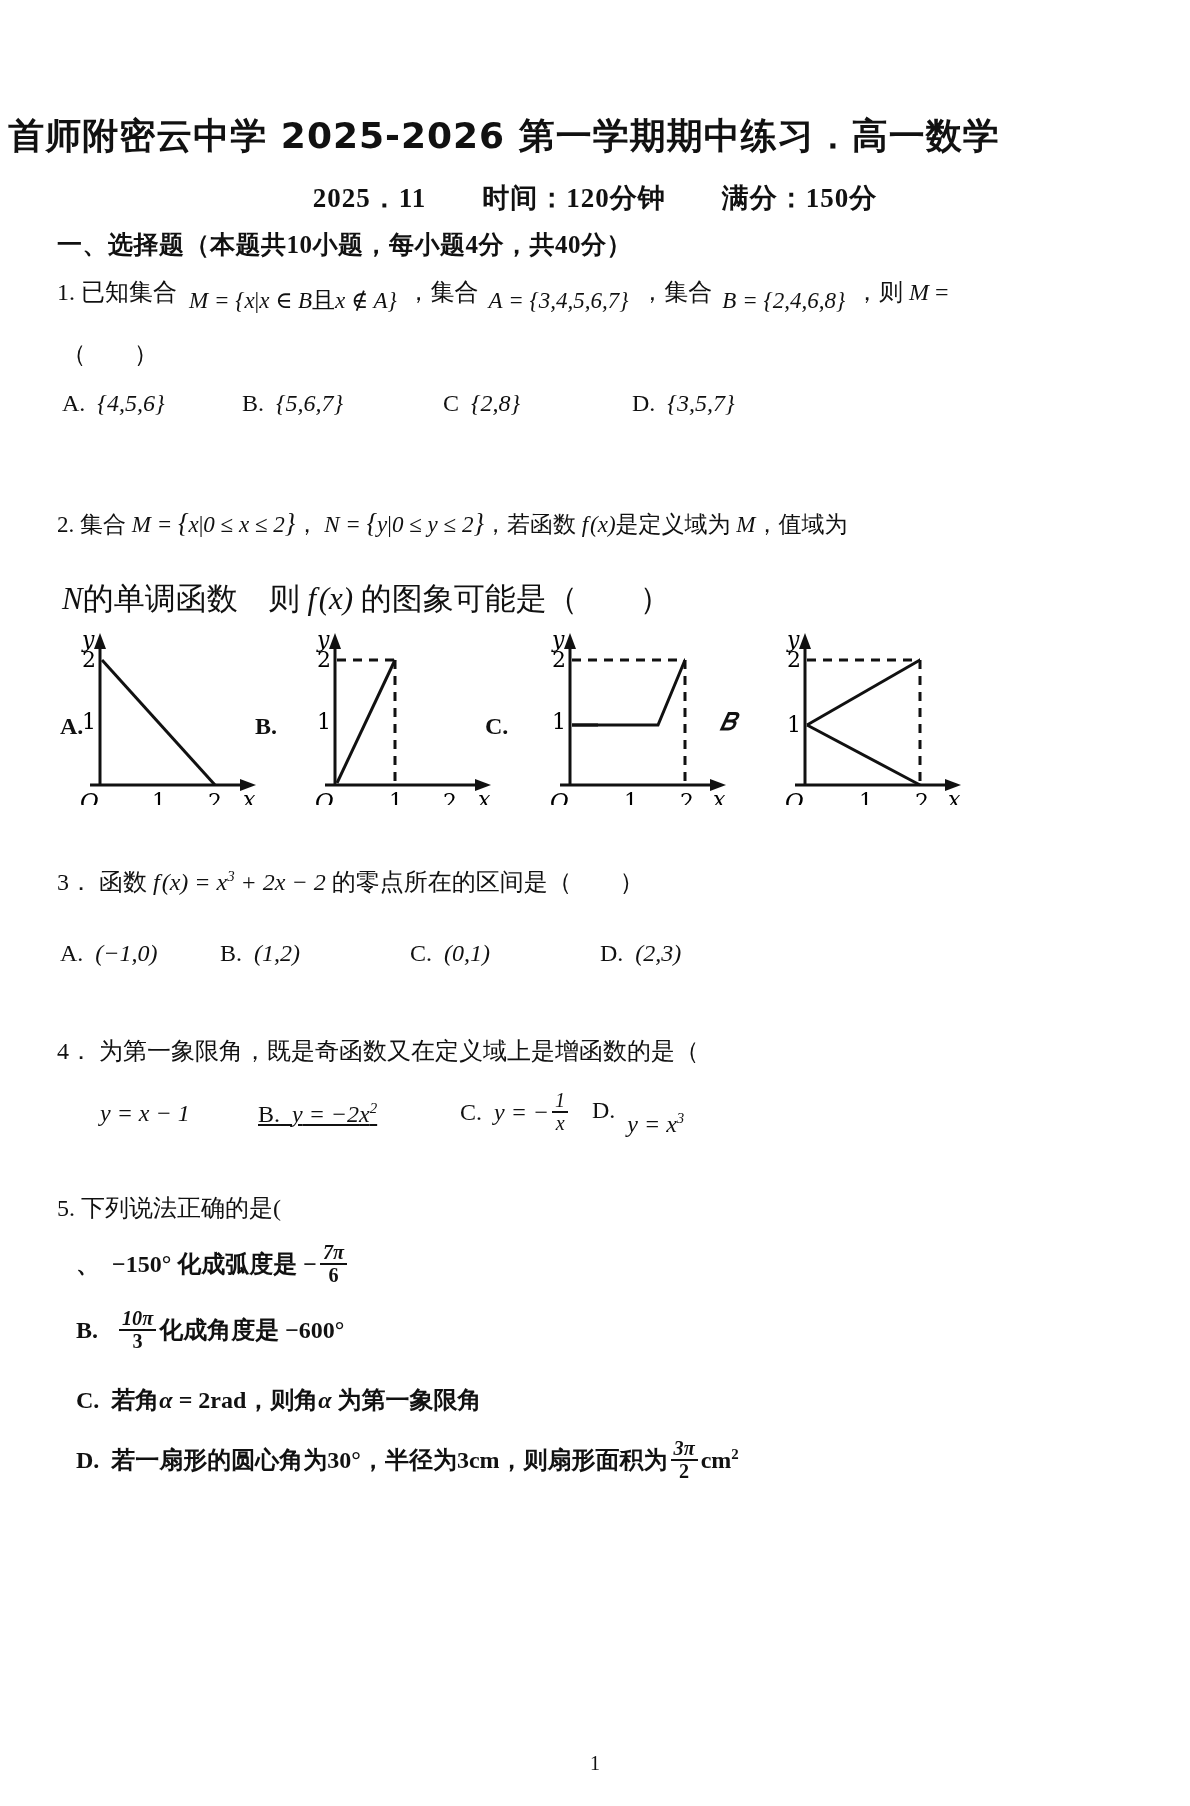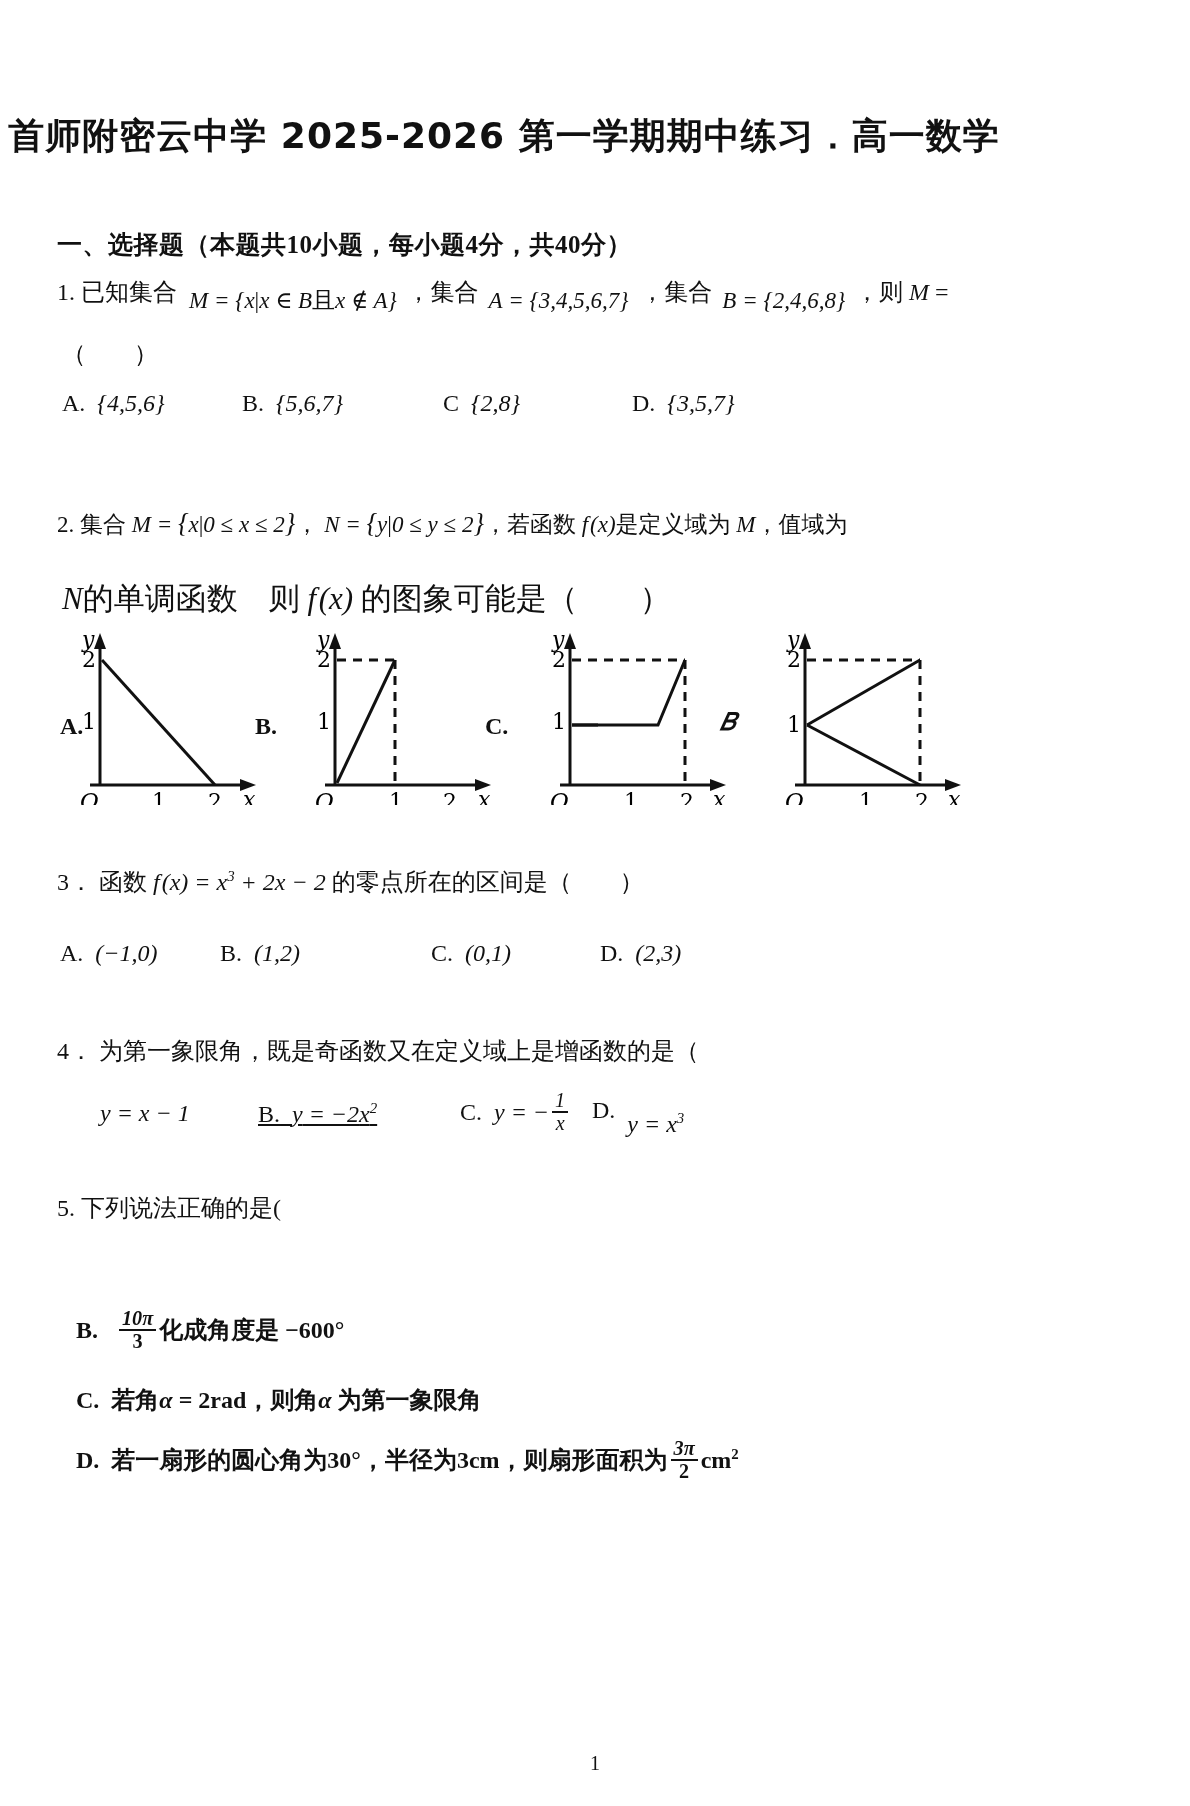--- a/index.html
+++ b/index.html
@@ -39,20 +39,21 @@
   .pnum{position:absolute;text-align:center;top:1752px;left:0;width:1190px;
         font-size:20px;}
   svg{display:block;}
 </style>
 </head>
 <body>
 
 <div class="page">
 
   <div class="doc-title">首师附密云中学 2025-2026 第一学期期中练习．高一数学</div>
+  <div class="doc-sub">2025．11　　时间：120分钟　　满分：150分</div>
   <div class="section-head">
     一、选择题（本题共<span class="up">10</span>小题，每小题<span class="up">4</span>分，共<span class="up">40</span>分）
   </div>
 
   <div class="qline" style="top:276px;left:57px;">
     <span>1.</span>
     <span> 已知集合</span>
     <span class="math" style="font-size:23px;position:relative;top:8px;left:6px;">
       M&nbsp;=&nbsp;{<span class="mi">x</span><span class="up">|</span><span class="mi">x</span> <span class="up">∈</span> B<span class="up">且</span><span class="mi">x</span> <span class="up">∉</span> <span class="mi">A</span>}
     </span>
@@ -185,21 +186,21 @@
     <span>函数 </span><span class="math"><span class="mi">f</span> (<span class="mi">x</span>)&nbsp;=&nbsp;<span class="mi">x</span><span class="sup">3</span>&nbsp;+&nbsp;2<span class="mi">x</span>&nbsp;−&nbsp;2</span><span> 的零点所在的区间是（　　）</span>
   </div>
   <div class="opt" style="top:940px;left:60px;">
     <span>A.</span>
     <span class="math">&nbsp;(−1,0)</span>
   </div>
   <div class="opt" style="top:940px;left:220px;">
     <span>B.</span>
     <span class="math">&nbsp;(1,2)</span>
   </div>
-  <div class="opt" style="top:940px;left:410px;margin-left:21px;">
+  <div class="opt" style="top:940px;left:410px;">
     <span>C.</span>
     <span class="math">&nbsp;(0,1)</span>
   </div>
   <div class="opt" style="top:940px;left:600px;text-align:center;">
     <span>D.</span>
     <span class="math">&nbsp;(2,3)</span>
   </div>
 
   <div class="qline" style="top:1035px;left:57px;">
     <span>4．</span>
@@ -218,20 +219,24 @@
   </div>
   <div class="opt" style="top:1096px;left:592px;">
     <span>D.</span>
     <span class="math" style="position:relative;top:14px;left:6px;"><span class="mi">y</span>&nbsp;=&nbsp;<span class="mi">x</span><span class="sup">3</span></span>
   </div>
 
   <div class="qline" style="top:1192px;left:57px;">
     <span>5.</span>
     <span> 下列说法正确的是(</span>
   </div>
+  <div class="opt" style="top:1244px;left:76px;font-weight:bold;">
+    <span>、</span>
+    <span>&nbsp;−150° 化成弧度是 −<span class="frac"><span class="num" style="font-style:italic;">7π</span><span class="den">6</span></span></span>
+  </div>
   <div class="opt" style="top:1310px;left:76px;font-weight:bold;">
     <span>B.</span>
     <span>&nbsp;&nbsp;<span class="frac"><span class="num" style="font-style:italic;">10π</span><span class="den">3</span></span>化成角度是 −600°</span>
   </div>
   <div class="opt" style="top:1384px;left:76px;font-weight:bold;">
     <span>C.</span>
     <span>&nbsp;若角<span class="mi">α</span> = 2rad，则角<span class="mi">α</span> 为第一象限角</span>
   </div>
   <div class="opt" style="top:1440px;left:76px;font-weight:bold;">
     <span>D.</span>

